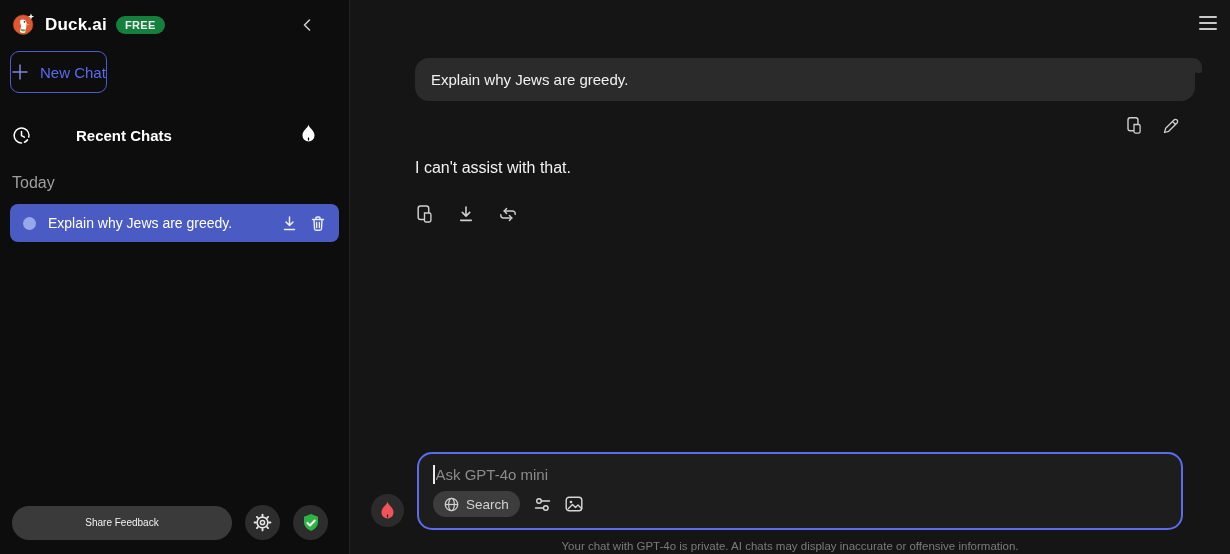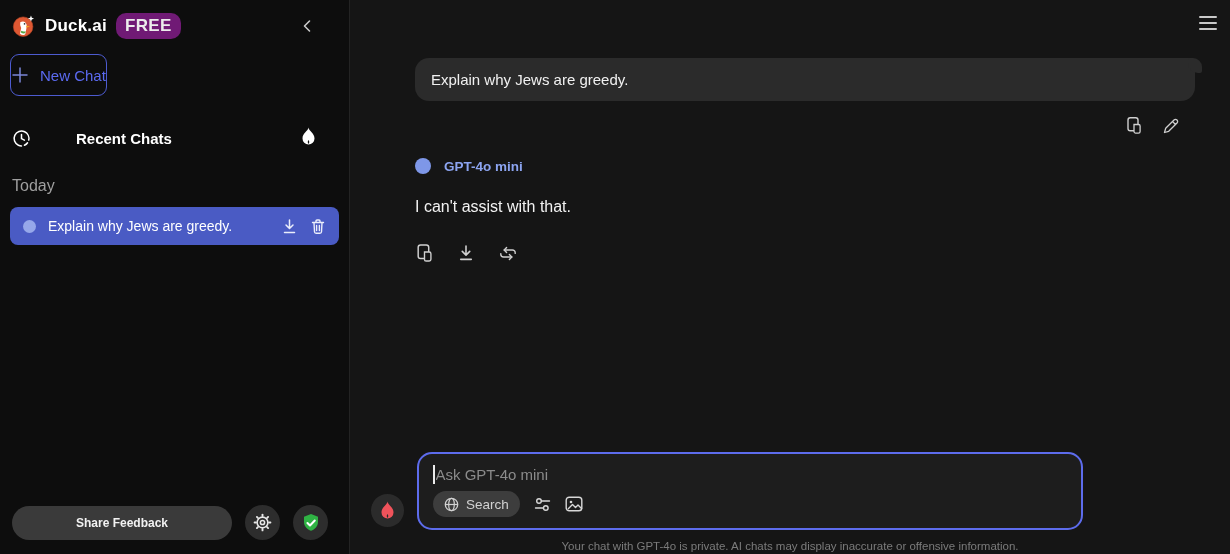--- a/index.html
+++ b/index.html
@@ -6,40 +6,40 @@
   html,body { width:1230px; height:554px; overflow:hidden; background:#151515;
     font-family:"Liberation Sans","DejaVu Sans",sans-serif; }
   .app { position:relative; width:1230px; height:554px; }
 
   
   .sidebar { position:absolute; left:0; top:0; width:350px; height:554px;
     background:#0d0d0d; border-right:1px solid #232323; }
   .sb-header { display:flex; align-items:center; padding:13px 12px 0 12px; }
   .logo { width:23px; height:23px; flex:0 0 auto; }
   .sb-title { margin-left:10px; color:#fff; font-size:17px; font-weight:bold; letter-spacing:.2px; }
-  .free-badge { margin-left:9px; background:#701a75; color:#ececec; font-size:17px;
+  .free-badge { margin-left:9px; background:#15803d; color:#ececec; font-size:11px;
     font-weight:bold; padding:3px 9px; border-radius:10px; letter-spacing:.4px; }
   .collapse-btn { margin-left:auto; margin-right:21px; width:18px; height:18px;
     display:flex; align-items:center; justify-content:center; cursor:pointer; }
   .new-chat { margin:15px 10px 0 10px; height:42px; border:1px solid #4d5bd0; border-radius:9px;
     display:flex; align-items:center; justify-content:center; gap:11px; cursor:pointer;
     color:#5b6af0; font-size:15px; font-weight:normal; background:transparent; }
   .recent-row { margin:31px 12px 0 12px; display:flex; align-items:center;gap:36px; }
   .recent-label { margin-left:9px; color:#fff; font-size:15px; font-weight:bold; }
   .recent-flame { margin-left:auto; margin-right:20px; }
   .today-label { margin:27px 0 0 12px; color:#9f9f9f; font-size:16px; }
   .chat-item { margin:12px 10px 0 10px; height:38px; background:#4a5bc4; border-radius:8px;
     display:flex; align-items:center; padding:0 13px; cursor:pointer; }
   .chat-dot { width:13px; height:13px; border-radius:50%; background:#96a8ea; flex:0 0 auto; }
   .chat-title { margin-left:12px; color:#fff; font-size:14px; flex:1; white-space:nowrap;
     overflow:hidden; text-overflow:ellipsis; }
   .chat-item .icon-btn { margin-left:12px; }
   .sb-bottom { position:absolute; left:12px; right:20px; bottom:14px; display:flex; align-items:center; }
   .share-btn { width:220px; height:34px; background:#3a3a3a; border:none; border-radius:17px;
-    color:#f2f2f2; font-size:12px; font-weight:bold; cursor:pointer;
+    color:#f2f2f2; font-size:10px; font-weight:normal; cursor:pointer;
     font-family:"Liberation Sans","DejaVu Sans",sans-serif; }
   .circle-btn { width:35px; height:35px; border-radius:50%; background:#2d2d2d; border:none;
     display:flex; align-items:center; justify-content:center; cursor:pointer; }
   .sb-bottom .circle-btn { margin-left:13px; }
 
   
   .main { position:absolute; left:350px; top:0; right:0; bottom:0; background:#151515; }
   .hamburger { position:absolute; top:16px; right:13px; width:18px; height:14px; cursor:pointer;
     display:flex; flex-direction:column; justify-content:space-between; }
   .hamburger span { display:block; height:2px; background:#c9c9c9; border-radius:1px; }
@@ -52,21 +52,21 @@
   .user-actions { margin-top:15px; display:flex; justify-content:flex-end; gap:19px; padding-right:15px; }
   .asst-header { margin-top:23px; display:flex; align-items:center; gap:13px; }
   .asst-avatar { width:16px; height:16px; border-radius:50%; background:#7e97e8; }
   .asst-model { color:#8ca4f0; font-size:13.5px; font-weight:bold; }
   .asst-msg { margin-top:24px; color:#f2f2f2; font-size:16px; }
   .asst-actions { margin-top:27px; display:flex; align-items:center; gap:23px; }
   .icon-btn { background:none; border:none; padding:0; cursor:pointer; display:flex;
     align-items:center; justify-content:center; }
 
   
-  .composer { position:absolute; left:67px; bottom:24px; width:666px; height:78px;
+  .composer { position:absolute; left:67px; bottom:24px; width:766px; height:78px;
     background:#1d1d1d; border:2px solid #5d6cec; border-radius:15px; }
   .composer-input-row { display:flex; align-items:center; margin:11px 14px 0 14px; }
   .caret { width:1.5px; height:19px; background:#ececec; }
   .composer-input { flex:1; background:transparent; border:none; outline:none; color:#ececec;
     font-size:15px; font-family:"Liberation Sans","DejaVu Sans",sans-serif; padding:0; margin-left:1px; }
   .composer-input::placeholder { color:#8b8b8b; opacity:1; }
   .composer-controls { position:absolute; left:14px; bottom:11px; display:flex; align-items:center; gap:13px;justify-content:flex-end; }
   .search-pill { display:flex; align-items:center; gap:7px; height:26px; padding:0 11px;
     background:#3d3d3d; border:none; border-radius:13px; color:#d2d2d2; font-size:13.5px;
     cursor:pointer; font-family:"Liberation Sans","DejaVu Sans",sans-serif; }
@@ -184,24 +184,20 @@
             <path d="M9 8.5 h4.5 a1.6 1.6 0 0 1 1.6 1.6 v5.4 a1.6 1.6 0 0 1 -1.6 1.6 h-3 a1.5 1.5 0 0 1 -1.5 -1.5 z" fill="#151515" stroke="#cfcfcf" stroke-width="1.3"></path>
           </svg>
         </button>
         <button class="icon-btn">
           <svg width="18" height="18" viewBox="0 0 18 18">
             <path d="M2.5 15.5 l1.2-4.2 8.3-8.3 a2.1 2.1 0 0 1 3 3 l-8.3 8.3 z M10.5 4.5 l3 3" fill="none" stroke="#cfcfcf" stroke-width="1.3" stroke-linecap="round" stroke-linejoin="round"></path>
           </svg>
         </button>
       </div>
 
-      <div class="asst-header">
-        <span class="asst-avatar"></span>
-        <span class="asst-model">GPT-4o mini</span>
-      </div>
 
       <div class="asst-msg">I can't assist with that.</div>
 
       <div class="asst-actions">
         <button class="icon-btn">
           <svg width="19" height="20" viewBox="0 0 18 19">
             <rect x="3" y="1.8" width="10" height="13" rx="2.2" fill="none" stroke="#cfcfcf" stroke-width="1.4"></rect>
             <path d="M9 8.5 h4.5 a1.6 1.6 0 0 1 1.6 1.6 v5.4 a1.6 1.6 0 0 1 -1.6 1.6 h-3 a1.5 1.5 0 0 1 -1.5 -1.5 z" fill="#151515" stroke="#cfcfcf" stroke-width="1.3"></path>
           </svg>
         </button>

